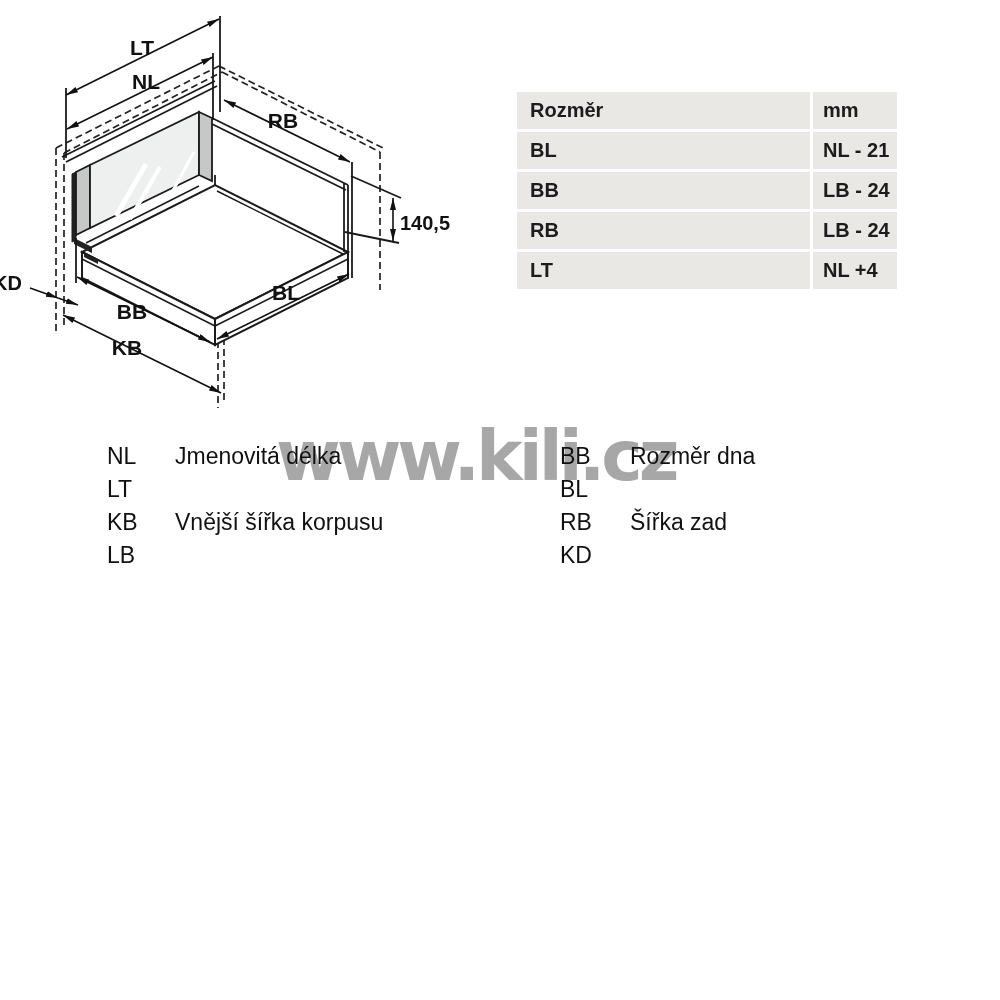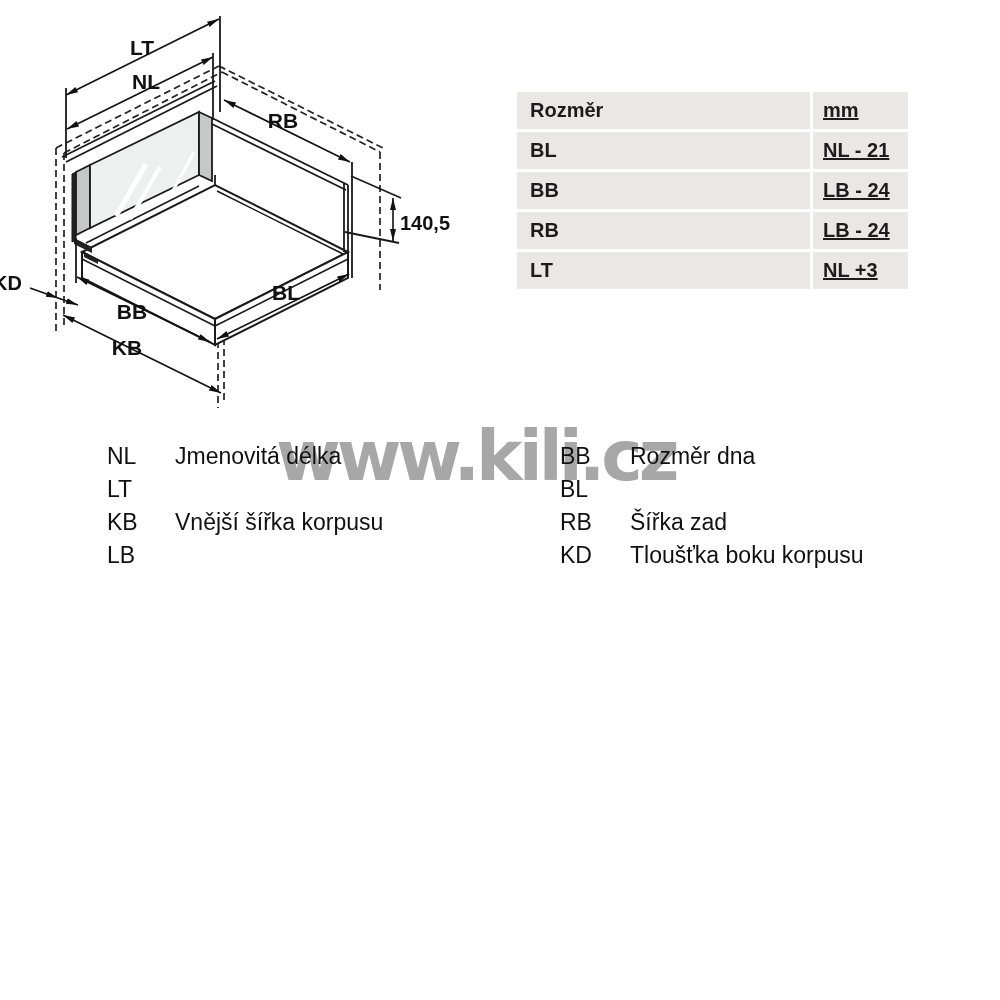--- a/index.html
+++ b/index.html
@@ -11,22 +11,22 @@
   .drawing text{font-family:"Liberation Sans",sans-serif;font-weight:bold;
                 font-size:21px;fill:#111;}
   .drawing .small-label{font-size:20px;}
 
   
   .dim-table{position:absolute;left:517px;top:92px;width:391px;
              font-size:20px;font-weight:bold;color:#1c1c1c;}
   .trow{display:flex;column-gap:3px;margin-bottom:3px;}
   .trow .c1{width:293px;background:#e9e8e4;line-height:37px;height:37px;
             padding-left:13px;box-sizing:border-box;}
-  .trow .c2{width:95px;background:#e9e8e4;line-height:37px;height:37px;
-            padding-left:10px;box-sizing:border-box;text-decoration:underline;}
+  .trow .c2{width:84px;background:#e9e8e4;line-height:37px;height:37px;
+            padding-left:10px;box-sizing:border-box;}
 
   
   .watermark{position:absolute;left:276px;top:421px;z-index:1;
              font-size:70px;font-weight:bold;letter-spacing:-4px;
              color:#a7a7a7;line-height:1;
              font-family:"DejaVu Sans","Liberation Sans",sans-serif;}
 
   
   .legend{position:absolute;z-index:2;font-size:23px;color:#111;}
   .legend-left{left:107px;top:440px;}
@@ -139,21 +139,21 @@
   <div class="trow">
     <div class="c1">BB</div>
     <div class="c2">LB - 24</div>
   </div>
   <div class="trow">
     <div class="c1">RB</div>
     <div class="c2">LB - 24</div>
   </div>
   <div class="trow">
     <div class="c1">LT</div>
-    <div class="c2">NL +3</div>
+    <div class="c2">NL +4</div>
   </div>
 </div>
 
 <div class="watermark">www.kili.cz</div>
 
 <div class="legend legend-left">
   <div class="lrow">
     <span class="abbr">NL</span>
     <span class="def">Jmenovitá délka</span>
   </div>
@@ -176,15 +176,14 @@
   </div>
   <div class="lrow">
     <span class="abbr">BL</span>
   </div>
   <div class="lrow">
     <span class="abbr">RB</span>
     <span class="def">Šířka zad</span>
   </div>
   <div class="lrow">
     <span class="abbr">KD</span>
-    <span class="def">Tloušťka boku korpusu</span>
   </div>
 </div>
 
 </body></html>

